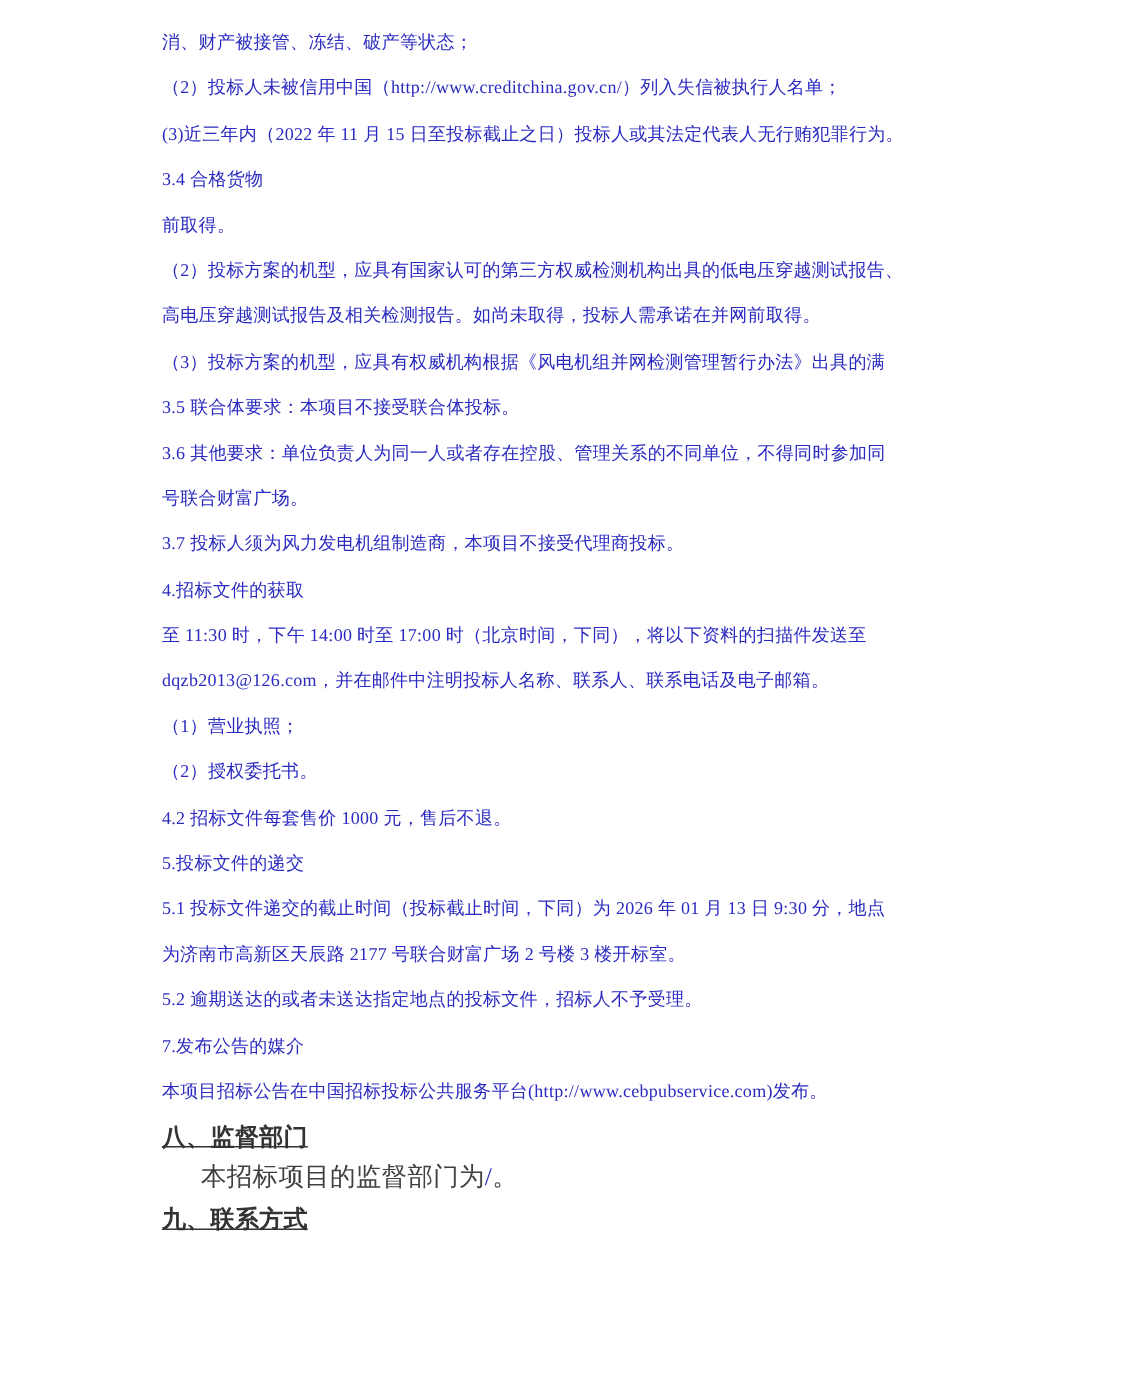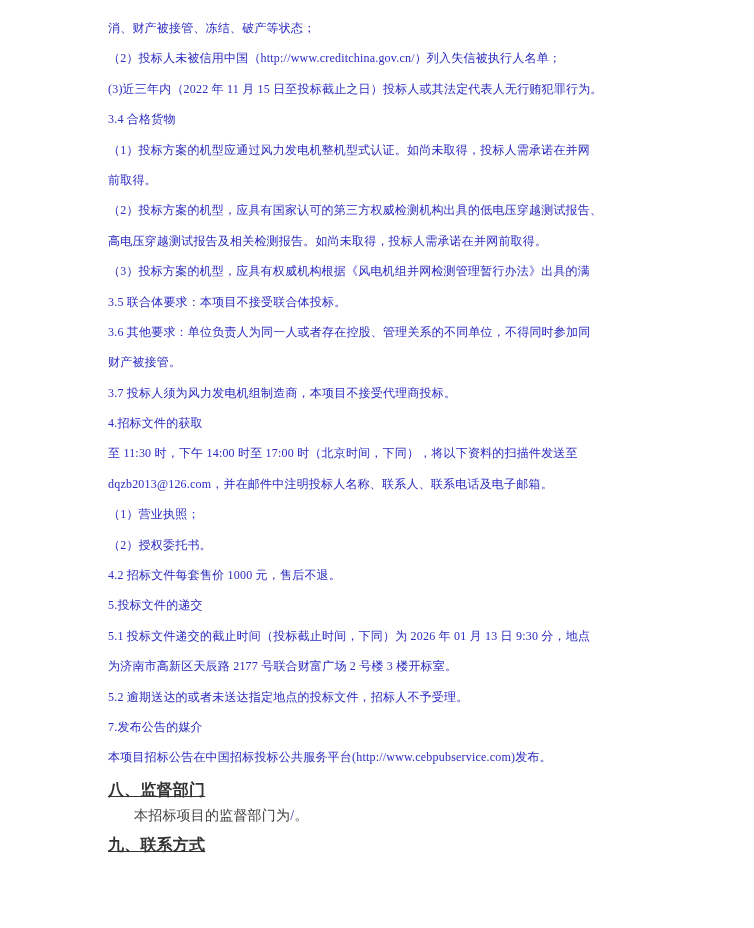--- a/index.html
+++ b/index.html
@@ -32,47 +32,46 @@
   .line.heading {
     font-size: 16px;
     font-weight: bold;
     color: var(--heading-color, #333333);
     height: 27px;
     line-height: 27px;
     margin-top: 3px;
     text-decoration: underline;
   }
   .line.note {
-    font-size: 14px;
+    font-size: 17px;
     color: var(--note-color, #404040);
     height: 25px;
     line-height: 25px;
     padding-left: 26px;
   }
   .line.note .blue-part {
     color: var(--body-color, #2a2ac0);
   }
 </style>
 </head>
 <body>
 
 <div class="page">
   <div class="doc" id="doc-lines">
       <div class="line body">消、财产被接管、冻结、破产等状态；</div>
       <div class="line body">（2）投标人未被信用中国（http://www.creditchina.gov.cn/）列入失信被执行人名单；</div>
       <div class="line body">(3)近三年内（2022 年 11 月 15 日至投标截止之日）投标人或其法定代表人无行贿犯罪行为。</div>
       <div class="line body">3.4 合格货物</div>
-      <div class="line body">（1）投标方案的机型应通过风力发电机整机型式认证。如尚未取得，投标人需承诺在并网</div>
       <div class="line body">前取得。</div>
       <div class="line body">（2）投标方案的机型，应具有国家认可的第三方权威检测机构出具的低电压穿越测试报告、</div>
       <div class="line body">高电压穿越测试报告及相关检测报告。如尚未取得，投标人需承诺在并网前取得。</div>
       <div class="line body">（3）投标方案的机型，应具有权威机构根据《风电机组并网检测管理暂行办法》出具的满</div>
       <div class="line body">3.5 联合体要求：本项目不接受联合体投标。</div>
       <div class="line body">3.6 其他要求：单位负责人为同一人或者存在控股、管理关系的不同单位，不得同时参加同</div>
-      <div class="line body">财产被接管。</div>
+      <div class="line body">号联合财富广场。</div>
       <div class="line body">3.7 投标人须为风力发电机组制造商，本项目不接受代理商投标。</div>
       <div class="line body">4.招标文件的获取</div>
       <div class="line body">至 11:30 时，下午 14:00 时至 17:00 时（北京时间，下同），将以下资料的扫描件发送至</div>
       <div class="line body">dqzb2013@126.com，并在邮件中注明投标人名称、联系人、联系电话及电子邮箱。</div>
       <div class="line body">（1）营业执照；</div>
       <div class="line body">（2）授权委托书。</div>
       <div class="line body">4.2 招标文件每套售价 1000 元，售后不退。</div>
       <div class="line body">5.投标文件的递交</div>
       <div class="line body">5.1 投标文件递交的截止时间（投标截止时间，下同）为 2026 年 01 月 13 日 9:30 分，地点</div>
       <div class="line body">为济南市高新区天辰路 2177 号联合财富广场 2 号楼 3 楼开标室。</div>

